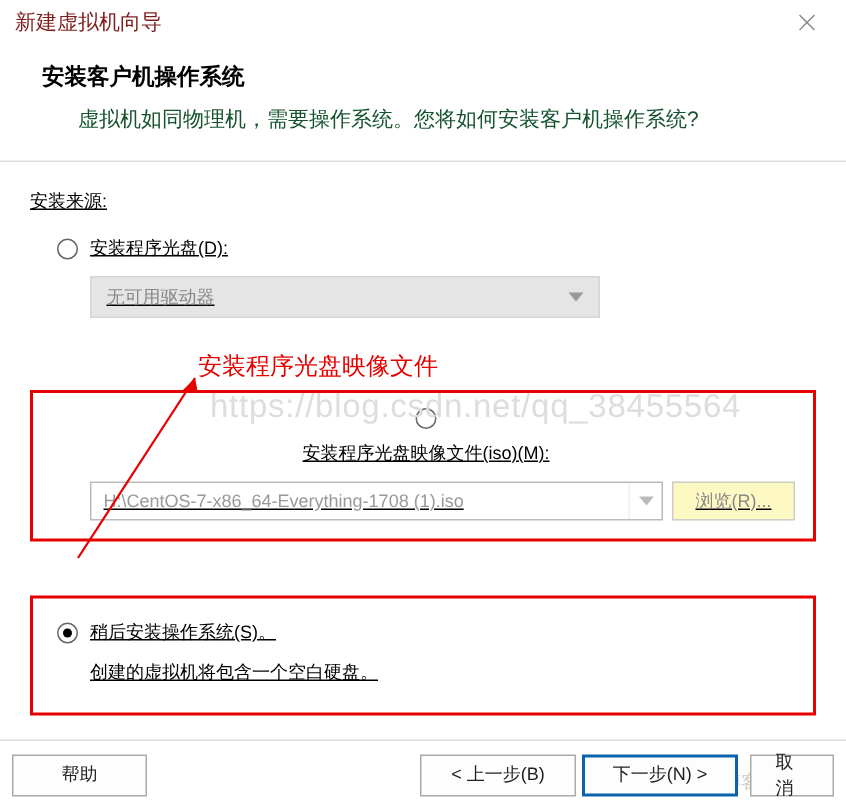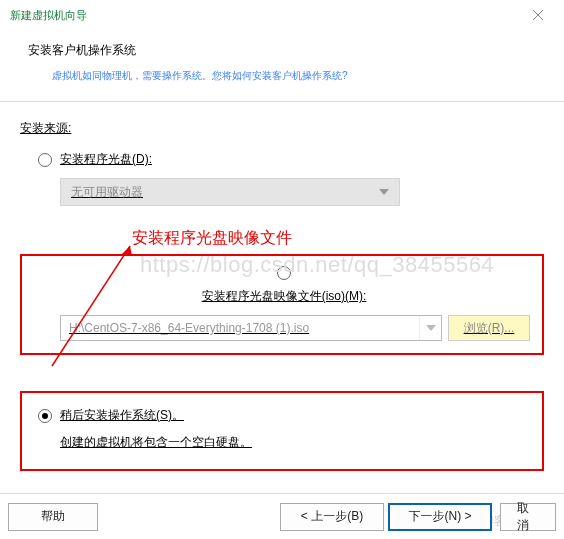--- a/index.html
+++ b/index.html
@@ -14,33 +14,33 @@
     position: relative;
   }
   .titlebar {
     height: 30px;
     display: flex;
     align-items: center;
     justify-content: space-between;
     padding-left: 10px;
     padding-right: 6px;
   }
-  .titlebar .title { color: #15803d; font-size: 11px; }
+  .titlebar .title { color: #7f1d1d; font-size: 14px; }
   .titlebar .close {
     width: 40px; height: 24px;
     display: flex; align-items: center; justify-content: center;
     color: #888; font-size: 14px;
   }
   .titlebar .close svg { stroke: #888; }
   .header {
     padding: 12px 24px 18px 28px;
     border-bottom: 1px solid #ddd;
   }
-  .header h1 { font-size: 12px; font-weight: normal; margin-bottom: 10px; }
-  .header p { font-size: 10px; color: #3b82f6; padding-left: 24px; }
+  .header h1 { font-size: 15px; font-weight: bold; margin-bottom: 10px; }
+  .header p { font-size: 14px; color: #14532d; padding-left: 24px; }
   .content { padding: 18px 20px 0 20px; position: relative; text-decoration: underline; }
   .section-label { font-size: 12px; margin-bottom: 14px; }
   .opt-row {
     display: flex; align-items: center; gap: 8px;
     margin-bottom: 10px;
     padding-left: 18px;
   }
   .radio {
     width: 14px; height: 14px; border: 1px solid #666; border-radius: 50%;
     display: inline-flex; align-items: center; justify-content: center;

